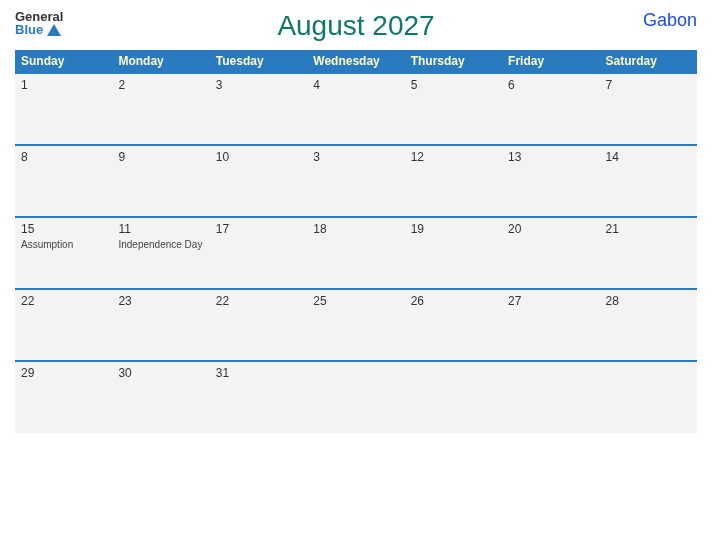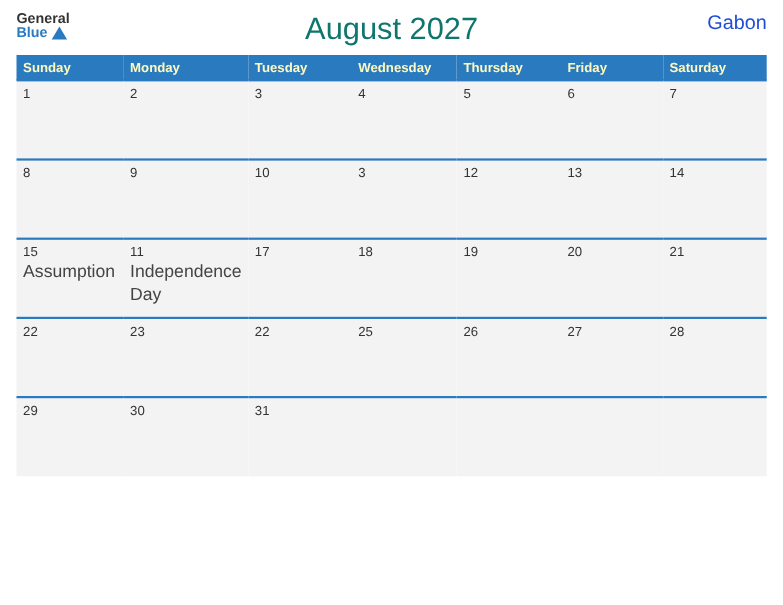--- a/index.html
+++ b/index.html
@@ -96,21 +96,21 @@
       width: calc(100% / 7);
     }
     .day-number {
       display: block;
       font-size: 12px;
       color: #333;
       margin-bottom: 2px;
     }
     .event-label {
       display: block;
-      font-size: 16px;
+      font-size: 10px;
       color: #444;
       line-height: 1.3;
     }
   </style>
 </head>
 <body>
 
 <div class="page">
 
   <div class="header">

